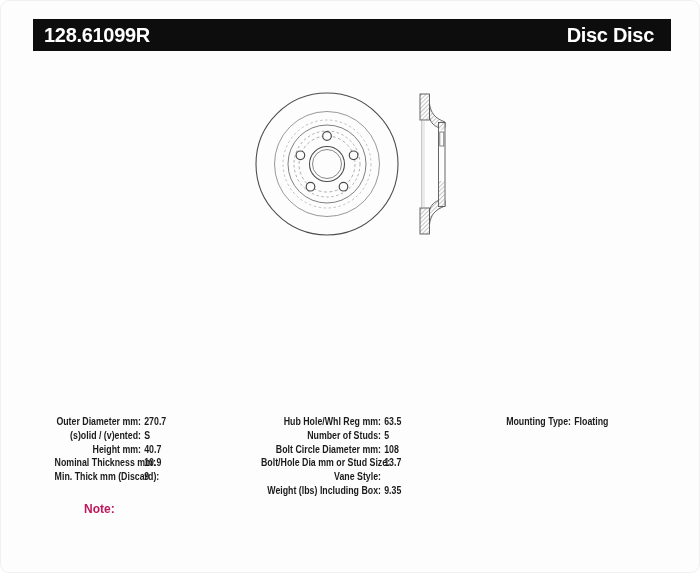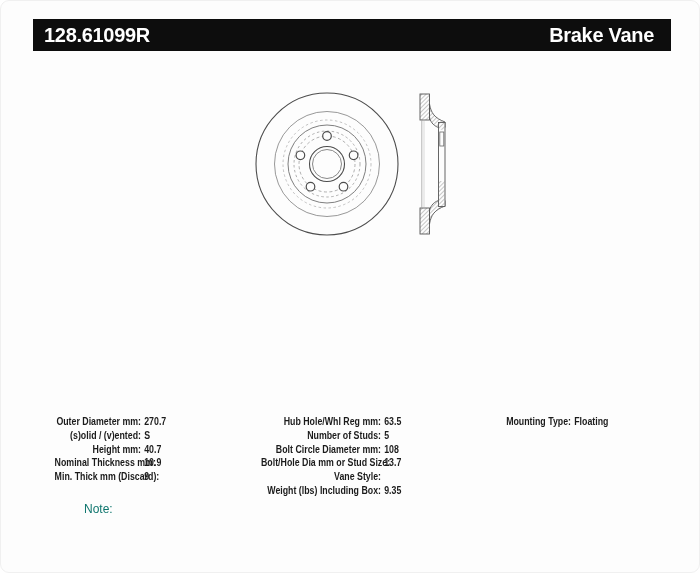--- a/index.html
+++ b/index.html
@@ -42,31 +42,31 @@
   .spec-value { margin-left:4px; white-space:nowrap; }
   .col-left  { left:32px;  transform:scaleX(0.8); transform-origin:108px 0; }
   .col-left  .spec-label { width:108px; }
   .col-mid   { left:230px; transform:scaleX(0.8); transform-origin:150px 0; }
   .col-mid   .spec-label { width:150px; }
   .col-right { left:460px; transform:scaleX(0.8); transform-origin:110px 0; }
   .col-right .spec-label { width:110px; }
   
   .note {
     position:absolute; left:83px; top:501px;
-    font-size:12px; font-weight:normal; color:#0f766e;
+    font-size:12px; font-weight:bold; color:#be185d;
   }
 </style>
 </head>
 <body>
 
 <div class="page">
 
   <div class="bar bar-top">
     <span class="bar-text">128.61099R</span>
-    <span class="bar-text">Brake Vane</span>
+    <span class="bar-text">Disc Disc</span>
   </div>
 
   <svg class="drawing-svg" viewBox="250 85 200 155" xmlns="http://www.w3.org/2000/svg">
     <defs>
       <pattern id="hatch" patternUnits="userSpaceOnUse" width="3" height="3" patternTransform="rotate(45)">
         <line x1="0" y1="0" x2="0" y2="3" stroke="#8f8f8f" stroke-width="1"></line>
       </pattern>
     </defs>
 
     <g fill="none">

